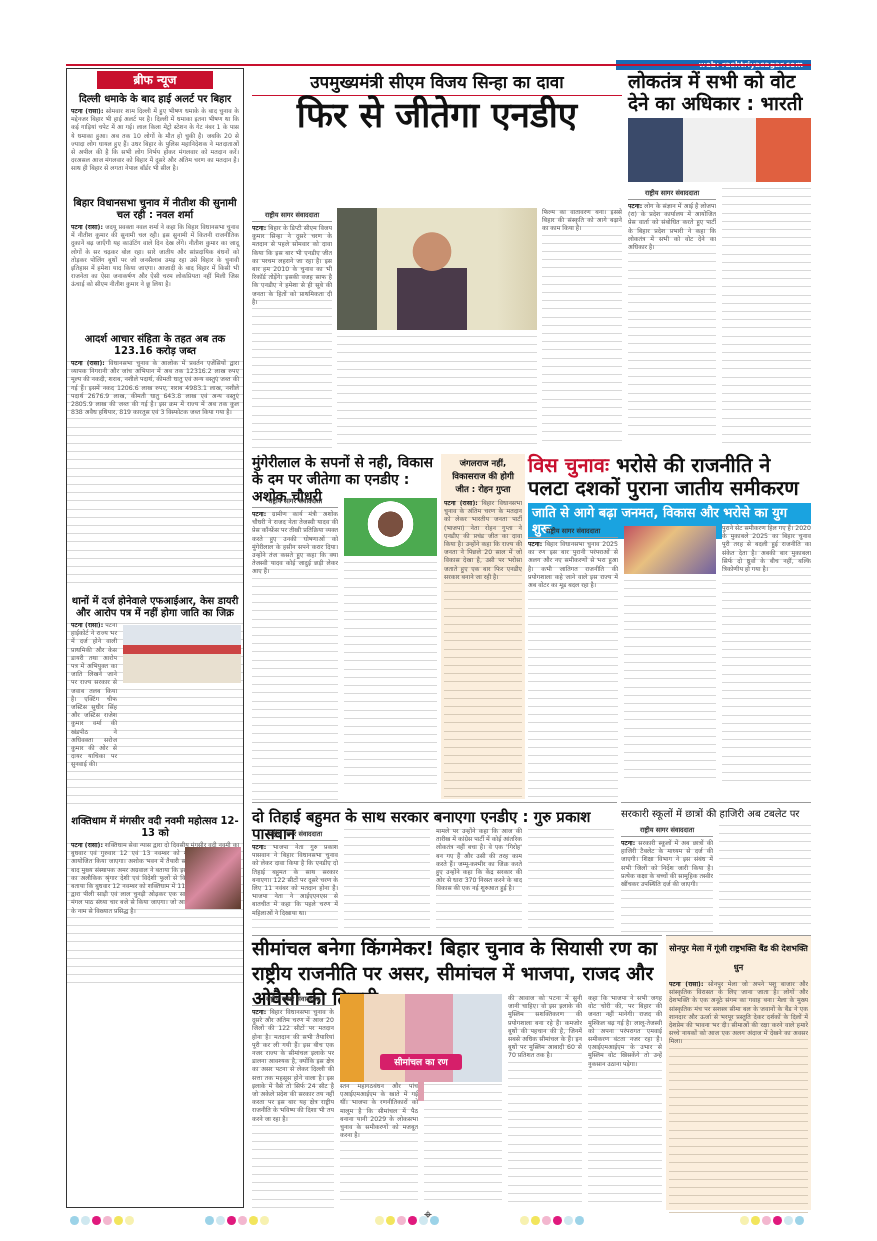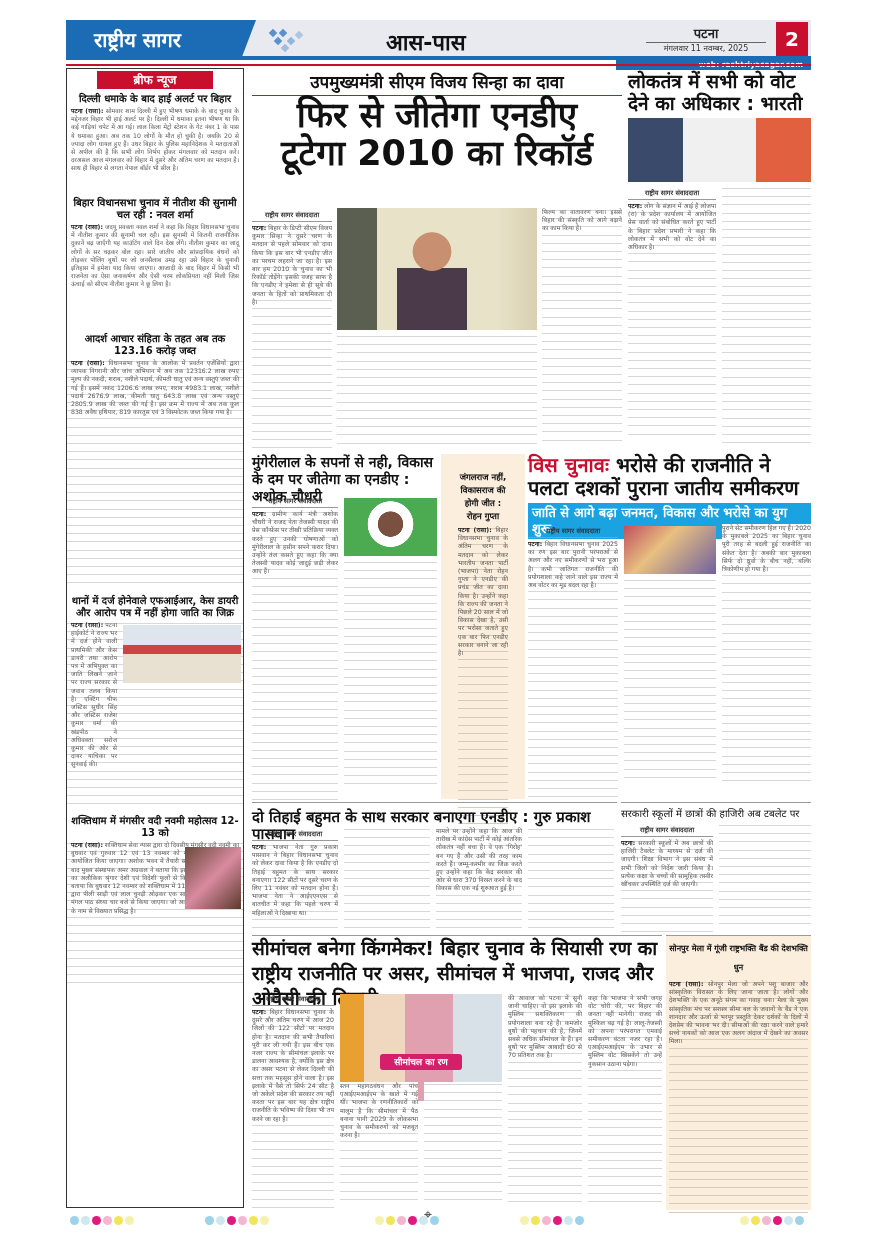--- a/index.html
+++ b/index.html
@@ -31,35 +31,20 @@
 .bluebar{background:#1aa3e0;color:#fff;font-weight:bold;font-size:13px;padding:2px 4px;line-height:16px}
 .cream{background:#fbeedd}
 .footer-dots{position:absolute;top:1210px;height:12px}
 .footer-dots span{display:inline-block;width:9px;height:9px;border-radius:50%;margin-right:2px}
 </style>
 </head>
 <body>
 
 <div class="page">
 
- <div class="mast">
-  <div class="logo">राष्ट्रीय सागर</div>
-  <div class="dots">
-   <span style="left:4px;top:2px"></span>
-        <span style="left:14px;top:2px"></span>
-        <span style="left:9px;top:10px"></span>
-        <span style="left:22px;top:10px;opacity:.6"></span>
-        <span style="left:16px;top:17px;opacity:.5"></span>
-        <span style="left:30px;top:4px;opacity:.4"></span>
-  </div>
-  <div class="section">आस-पास</div>
-  <div class="city">पटना</div>
-  <div class="date">मंगलवार 11 नवम्बर, 2025</div>
-  <div class="pageno">2</div>
- </div>
  <div class="web">web: rashtriyasagar.com</div>
  <div class="redrule"></div>
 
  <div class="col-left">
   <div class="brief">ब्रीफ न्यूज</div>
 
   <div>
    <div class="lhead">दिल्ली धमाके के बाद हाई अलर्ट पर बिहार</div>
    <div class="body" style="height:86px"><b>पटना (रासा):</b> <span>सोमवार शाम दिल्ली में हुए भीषण धमाके के बाद चुनाव के मद्देनजर बिहार भी हाई अलर्ट पर है। दिल्ली में धमाका इतना भीषण था कि कई गाड़ियां चपेट में आ गई। लाल किला मेट्रो स्टेशन के गेट नंबर 1 के पास ये धमाका हुआ। अब तक 10 लोगों के मौत हो चुकी है। जबकि 20 से ज्यादा लोग घायल हुए हैं। उधर बिहार के पुलिस महानिदेशक ने मतदाताओं से अपील की है कि सभी लोग निर्भय होकर मंगलवार को मतदान करें। दरअसल आज मंगलवार को बिहार में दूसरे और अंतिम चरण का मतदान है। साथ ही बिहार से लगता नेपाल बॉर्डर भी सील है।</span></div>
   </div>
@@ -79,21 +64,20 @@
   <div style="position:relative">
    <div class="lhead">शक्तिधाम में मंगसीर वदी नवमी महोत्सव 12-13 को</div>
    <div class="img" style="left:118px;top:32px;width:56px;height:62px;background:linear-gradient(135deg,#6a4a3a,#d98aa0 50%,#5a3a2a)"></div>
    <div class="body fill" style="height:150px"><b>पटना (रासा):</b> <span>शक्तिधाम सेवा न्यास द्वारा दो दिवसीय मंगसीर वदी नवमी का बुधवार एवं गुरुवार 12 एवं 13 नवम्बर को शक्तिधाम, बैंक रोड में आयोजित किया जाएगा। अशोक भवन में तैयारी समीक्षा हेतु हुयी बैठक के बाद मुख्य संस्थापक अमर अग्रवाल ने बताया कि इस अवसर पर श्री दादीजी का अलौकिक श्रृंगार देशी एवं विदेशी फूलों से किया जाएगा। अग्रवाल ने बताया कि बुधवार 12 नवम्बर को शक्तिधाम में 1100 से अधिक महिलाओं द्वारा पीली साड़ी एवं लाल चुनड़ी ओढ़कर एक साथ श्री दादीजी नारायणी मंगल पाठ संध्या चार बजे से किया जाएगा। जो आज सभी सती दादी मंदिर के नाम से विख्यात प्रसिद्ध है।</span></div>
   </div>
  </div>
 
  <div class="art" style="left:186px;top:50px;width:370px;height:380px">
   <div class="kicker">उपमुख्यमंत्री सीएम विजय सिन्हा का दावा</div>
   <div class="mainhead">फिर से जीतेगा एनडीए</div>
-  <div class="mainhead">टूटेगा 2010 का रिकॉर्ड</div>
   <div style="position:absolute;left:0;top:138px;width:80px">
    <div class="byline">राष्ट्रीय सागर संवाददाता</div>
    <div class="body fill" style="height:230px;padding:0"><b>पटना:</b> <span>बिहार के डिप्टी सीएम विजय कुमार सिन्हा ने दूसरे चरण के मतदान से पहले सोमवार को दावा किया कि इस बार भी एनडीए जीत का परचम लहराने जा रहा है। इस बार हम 2010 के चुनाव का भी रिकॉर्ड तोड़ेंगे। इसकी वजह साफ है कि एनडीए ने हमेशा से ही सूबे की जनता के हितों को प्राथमिकता दी है।</span></div>
   </div>
   <div class="img" style="left:85px;top:138px;width:200px;height:122px;background:linear-gradient(90deg,#5b5f52 0 20%,#e7e2c8 20% 80%,#d8d0b0);">
    <div style="position:absolute;left:60px;top:10px;width:70px;height:112px;background:radial-gradient(circle at 50% 30%,#c89070 0 22%,transparent 23%),linear-gradient(transparent 45%,#4a3a4a 45%);"></div>
   </div>
   <div class="body fill" style="position:absolute;left:85px;top:264px;width:200px;height:110px;padding:0"></div>
   <div class="body fill" style="position:absolute;left:290px;top:138px;width:80px;height:236px;padding:0"><span>फिल्म का वातावरण बना। इससे बिहार की संस्कृति को आगे बढ़ाने का काम किया है।</span></div>
  </div>
@@ -111,21 +95,21 @@
  <div class="art" style="left:186px;top:434px;width:185px;height:345px">
   <div class="h2">मुंगेरीलाल के सपनों से नही, विकास के दम पर जीतेगा का एनडीए : अशोक चौधरी</div>
   <div style="position:absolute;left:0;top:40px;width:86px">
    <div class="byline">राष्ट्रीय सागर संवाददाता</div>
    <div class="body fill" style="height:290px;padding:0"><b>पटना:</b> <span>ग्रामीण कार्य मंत्री अशोक चौधरी ने राजद नेता तेजस्वी यादव की प्रेस कॉन्फ्रेंस पर तीखी प्रतिक्रिया व्यक्त करते हुए उनकी घोषणाओं को मुंगेरीलाल के हसीन सपने करार दिया। उन्होंने तंज कसते हुए कहा कि क्या तेजस्वी यादव कोई जादुई छड़ी लेकर आए हैं।</span></div>
   </div>
   <div class="img" style="left:92px;top:44px;width:93px;height:58px;background:radial-gradient(circle at 50% 45%,#7a5040 0 22%,#fff 23% 40%,#4caa50 41%)"></div>
   <div class="body fill" style="position:absolute;left:92px;top:106px;width:93px;height:230px;padding:0"></div>
  </div>
 
- <div class="art cream" style="left:375px;top:434px;width:84px;height:345px;padding:17px">
+ <div class="art cream" style="left:375px;top:434px;width:84px;height:345px;padding:3px">
   <div style="font-size:8.5px;font-weight:bold;line-height:13px;text-align:center;color:#111">जंगलराज नहीं, विकासराज की होगी जीत : रोहन गुप्ता</div>
   <div class="body" style="height:300px;padding:0;margin-top:3px;background:repeating-linear-gradient(transparent 0 2px,#d8cbb8 2px 3px,transparent 3px 8.2px)"><b>पटना (रासा):</b> <span>बिहार विधानसभा चुनाव के अंतिम चरण के मतदान को लेकर भारतीय जनता पार्टी (भाजपा) नेता रोहन गुप्ता ने एनडीए की प्रचंड जीत का दावा किया है। उन्होंने कहा कि राज्य की जनता ने पिछले 20 साल में जो विकास देखा है, उसी पर भरोसा जताते हुए एक बार फिर एनडीए सरकार बनाने जा रही है।</span></div>
  </div>
 
  <div class="art" style="left:462px;top:434px;width:283px;height:345px">
   <div class="rhead" style="font-size:20px;line-height:23px"><span style="color:#c8102e">विस चुनावः</span> <span>भरोसे की राजनीति ने पलटा दशकों पुराना जातीय समीकरण</span></div>
   <div class="bluebar" style="margin-top:3px">जाति से आगे बढ़ा जनमत, विकास और भरोसे का युग शुरू</div>
   <div style="position:absolute;left:0;top:70px;width:90px">
    <div class="byline">राष्ट्रीय सागर संवाददाता</div>
    <div class="body fill" style="height:260px;padding:0"><b>पटना:</b> <span>बिहार विधानसभा चुनाव 2025 का रण इस बार पुरानी परंपराओं से अलग और नए समीकरणों से भरा हुआ है। कभी जातिगत राजनीति की प्रयोगशाला कहे जाने वाले इस राज्य में अब वोटर का मूड बदल रहा है।</span></div>

